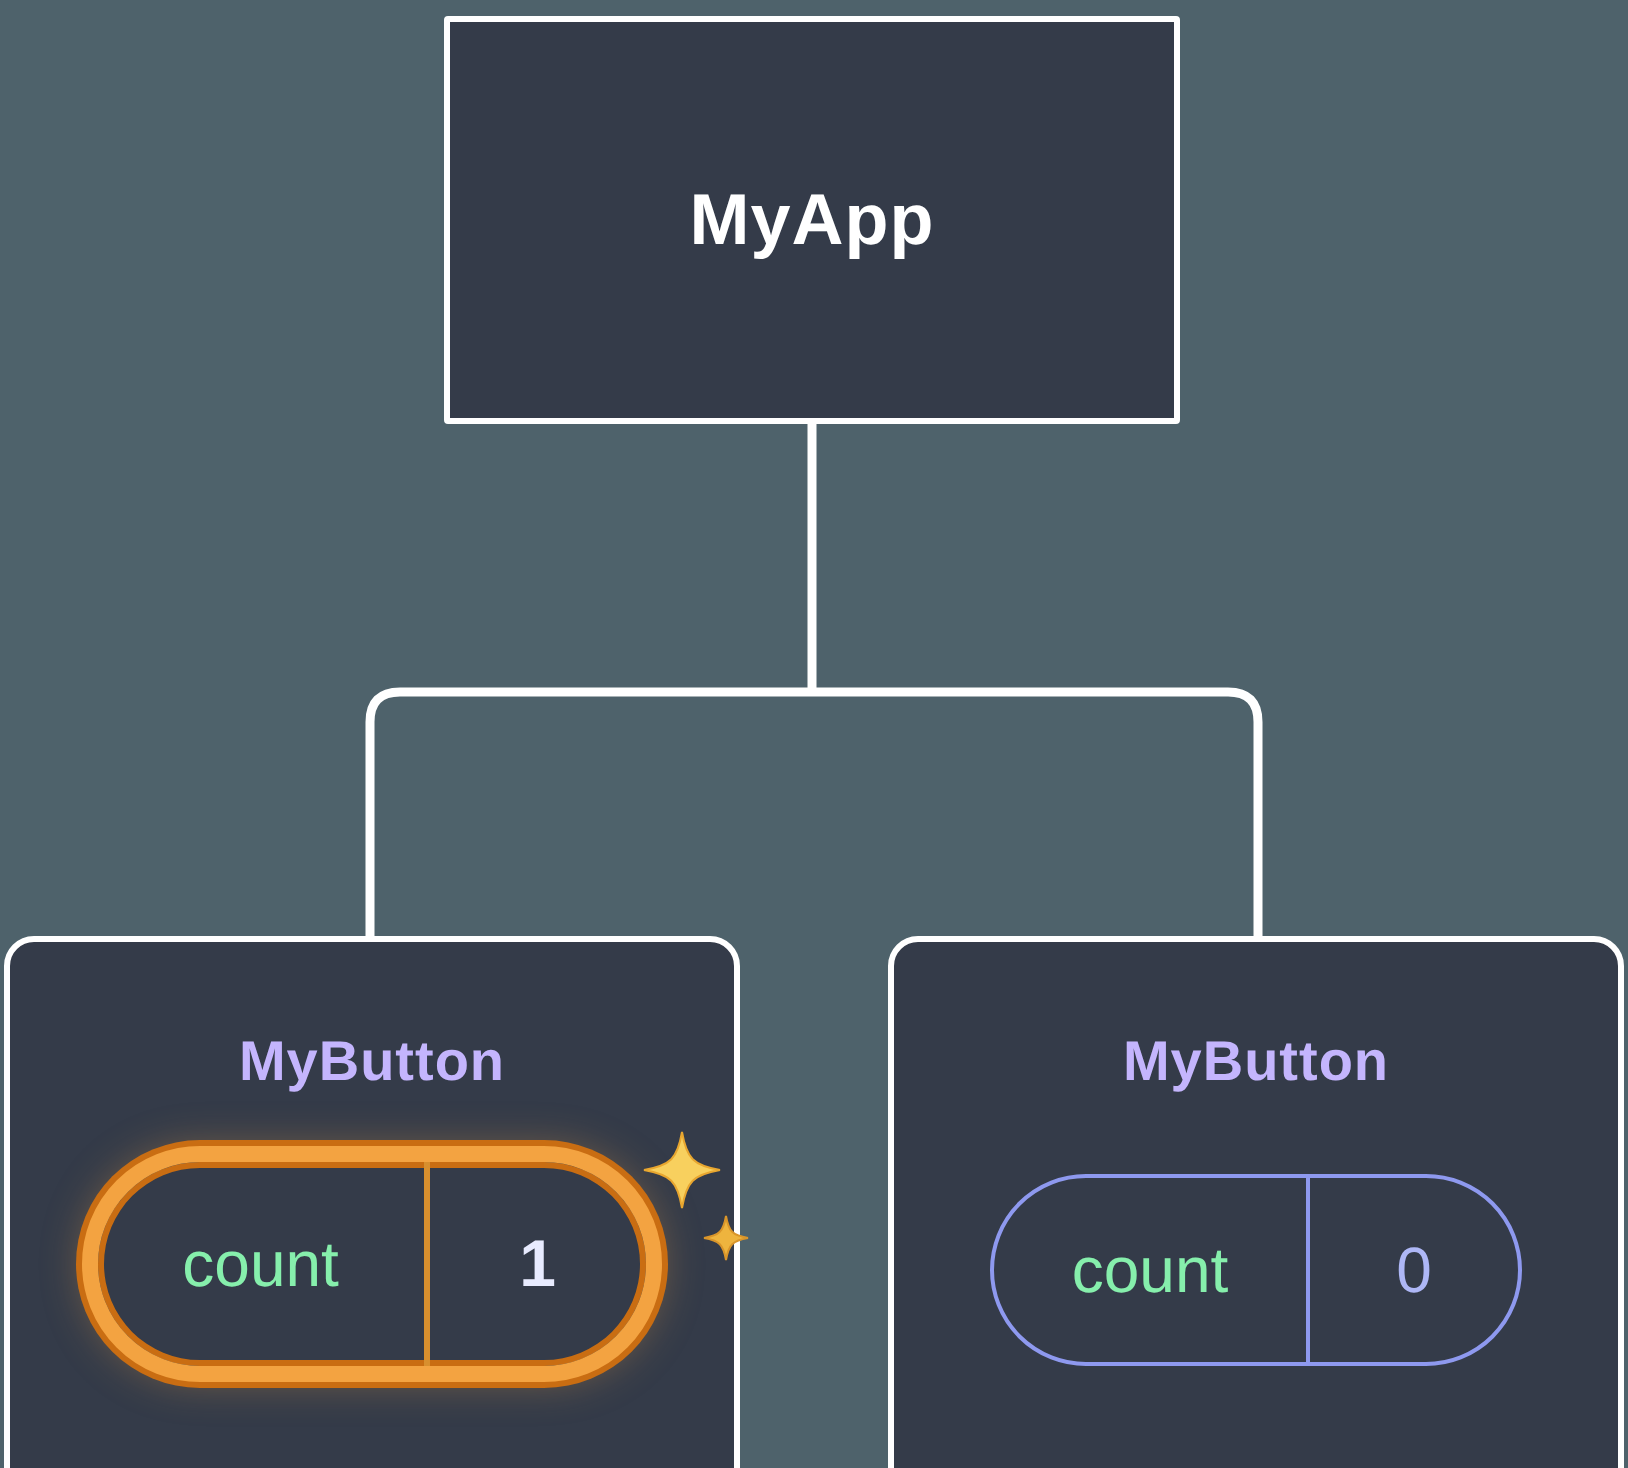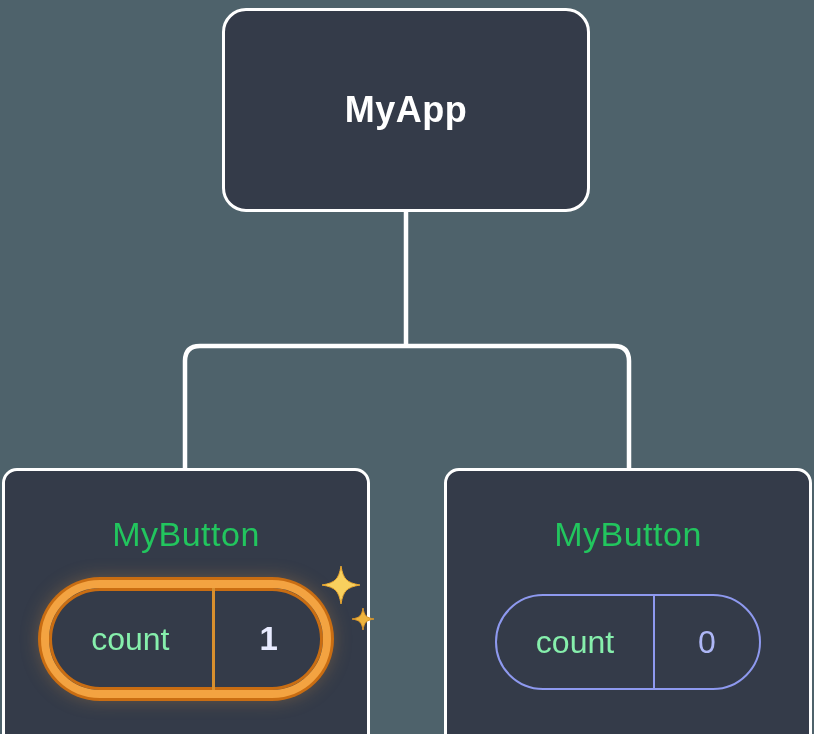--- a/index.html
+++ b/index.html
@@ -17,21 +17,21 @@
   }
   .connectors {
     position: absolute;
     left: 0; top: 0;
     width: 814px; height: 734px;
   }
   .node {
     position: absolute;
     background: #343b49;
     border: 3px solid #ffffff;
-    border-radius: 24px;
+    border-radius: 2px;
     box-sizing: border-box;
   }
   .root-node {
     left: 222px; top: 8px;
     width: 368px; height: 204px;
     display: flex;
     align-items: center;
     justify-content: center;
   }
   .root-label {
@@ -45,23 +45,23 @@
     width: 368px; height: 292px;
     border-radius: 15px;
     display: flex;
     flex-direction: column;
     align-items: center;
   }
   .child-node.left  { left: 2px; }
   .child-node.right { left: 444px; }
   .child-title {
     margin-top: 44px;
-    color: #22c55e;
-    font-size: 34px;
-    font-weight: 400;
+    color: #c4b5fd;
+    font-size: 28px;
+    font-weight: 700;
     letter-spacing: 0.5px;
   }
   .pill {
     display: flex;
     align-items: stretch;
     box-sizing: border-box;
     border-radius: 999px;
     background: #343b49;
   }
   .pill .pill-key {

